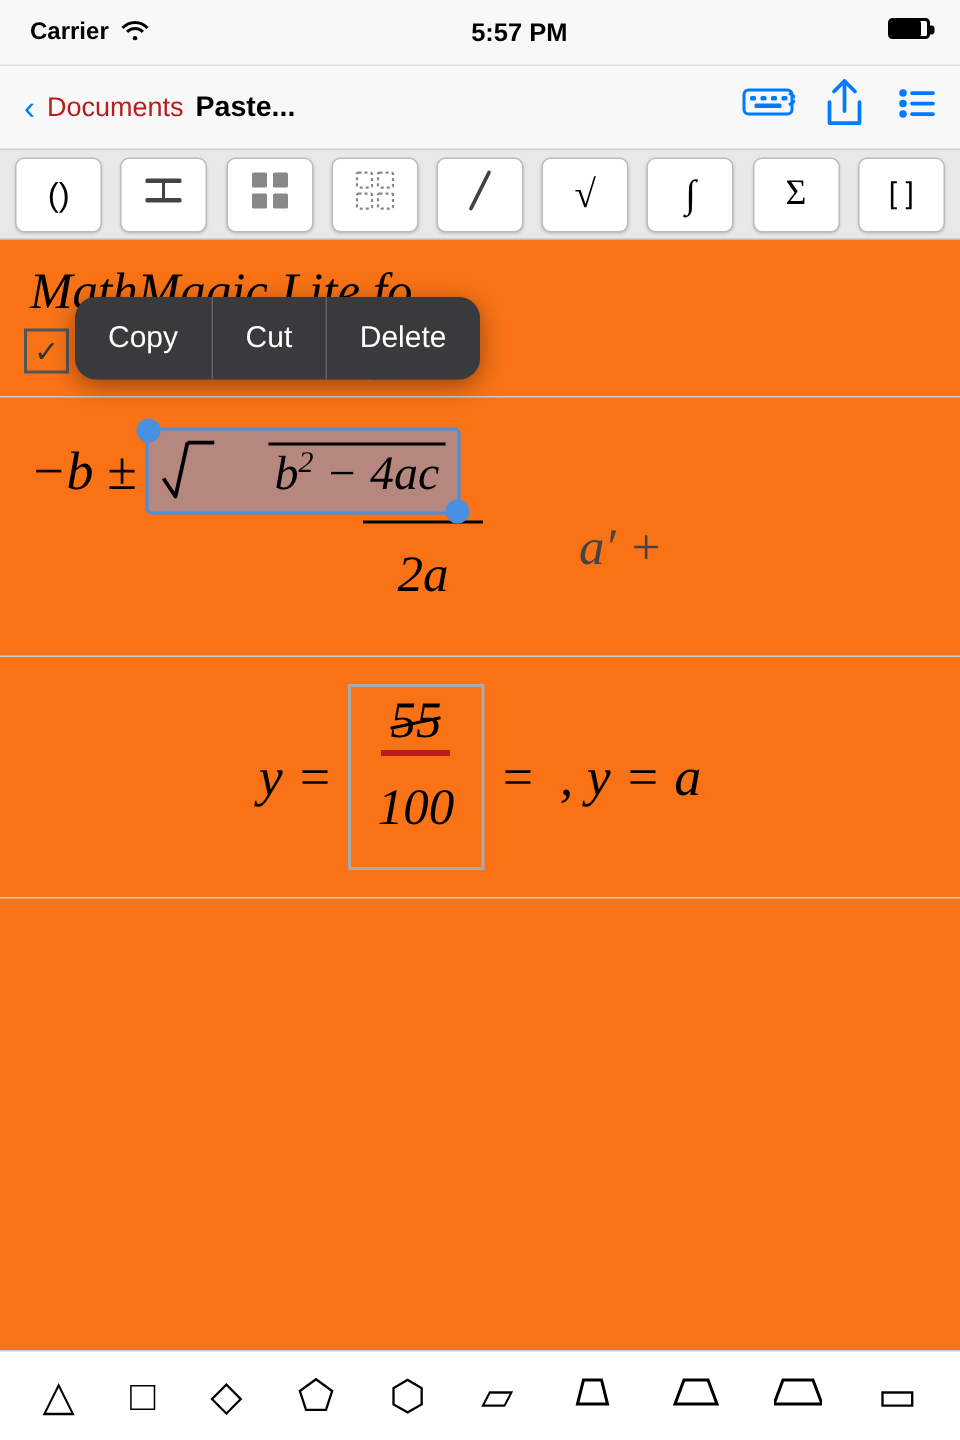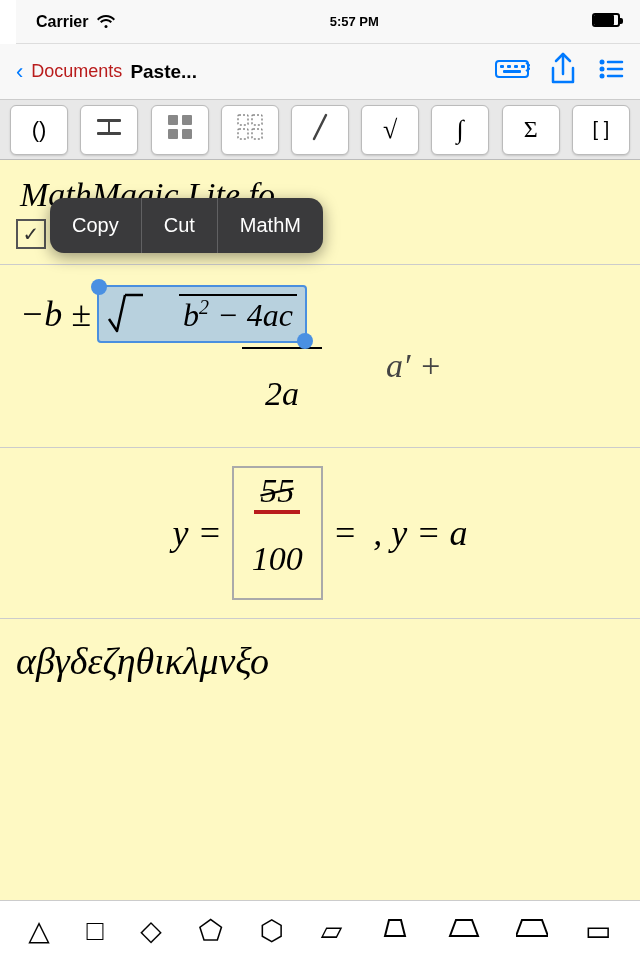--- a/index.html
+++ b/index.html
@@ -15,24 +15,23 @@
 
     
     #status-bar {
       height: 44px;
       background: #f8f8f8;
       display: flex;
       align-items: center;
       justify-content: space-between;
       padding: 0 20px;
       border-bottom: 1px solid #ddd;
-      margin-left: 16px;
     }
     .status-left { display: flex; align-items: center; gap: 8px; font-size: 16px; font-weight: 600; }
-    .status-center { font-size: 13px; font-weight: 600; }
+    .status-center { font-size: 17px; font-weight: 600; }
     .status-right { display: flex; align-items: center; gap: 6px; }
     .battery-icon {
       width: 28px; height: 14px; border: 2px solid #000; border-radius: 3px; position: relative;
       display: inline-block;
     }
     .battery-icon::after {
       content: ''; position: absolute; right: -5px; top: 3px;
       width: 3px; height: 6px; background: #000; border-radius: 0 2px 2px 0;
     }
     .battery-fill {
@@ -120,21 +119,21 @@
       width: 0; height: 0;
       border-left: 12px solid transparent;
       border-right: 12px solid transparent;
       border-top: 14px solid #3a3a3c;
     }
 
     
     #math-content {
       position: absolute;
       top: 0; left: 0; right: 0; bottom: 0;
-      background: #fef9c3;
+      background: #f97316;
     }
 
     
     .math-title {
       font-family: 'Georgia', serif;
       font-style: italic;
       font-size: 34px;
       text-align: left;
       padding: 16px 20px 4px 20px;
       color: #000;
@@ -173,21 +172,21 @@
       position: relative;
     }
     .fraction {
       display: inline-flex;
       flex-direction: column;
       align-items: center;
       vertical-align: middle;
       margin: 0 4px;
     }
     .frac-num { border-bottom: 4px solid #b91c1c; padding: 0 6px; font-size: 34px; }
-    .frac-den { padding: 16px 6px; font-size: 34px; margin-top: 10px; }
+    .frac-den { padding: 16px 6px; font-size: 34px; }
 
     .selection-highlight {
       background: rgba(100, 160, 255, 0.45);
       border: 2px solid #4a8fdf;
       border-radius: 4px;
       display: inline-flex;
       align-items: center;
       padding: 4px 8px;
       position: relative;
     }
@@ -411,21 +410,21 @@
 
   <div id="math-content">
 
     <div class="math-title">
       <span>MathMagic Lite fo</span>
     </div>
 
     <div id="context-menu">
       <div class="ctx-btn">Copy</div>
       <div class="ctx-btn">Cut</div>
-      <div class="ctx-btn">MathM</div>
+      <div class="ctx-btn">Delete</div>
     </div>
 
     <div class="equation-row-1">
       <div class="checkbox-icon">
         <span>✓</span>
       </div>
       <span style="font-family:Georgia,serif;font-style:italic;font-size:28px;color:#333;">the ultimate equati</span>
     </div>
 
     <div class="separator-line"></div>
@@ -469,23 +468,20 @@
       </div>
 
       <span style="margin:0 10px;">=</span>
 
 
       <span style="margin-left:6px;">, <em>y</em> = <em>a</em></span>
     </div>
 
     <div class="separator-line"></div>
 
-    <div class="greek-row">
-      <span>αβγδεζηθικλμνξο</span>
-    </div>
 
     <div class="shapes-row">
       <span class="shape">△</span>
       <span class="shape">□</span>
       <span class="shape">◇</span>
       <span class="shape">⬠</span>
       <span class="shape">⬡</span>
       <span class="shape">▱</span>
       <span class="shape">
         <svg width="32" height="24" viewBox="0 0 32 24">

